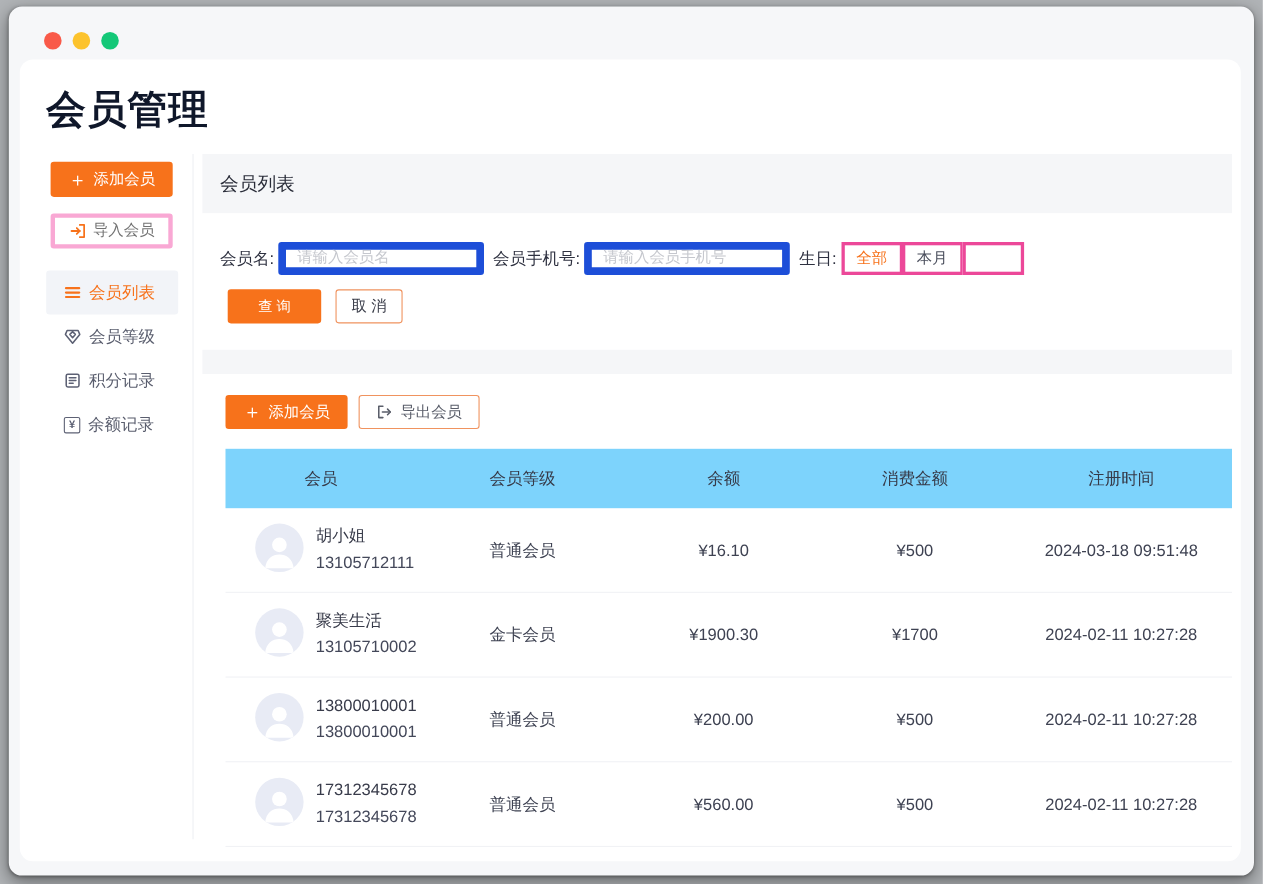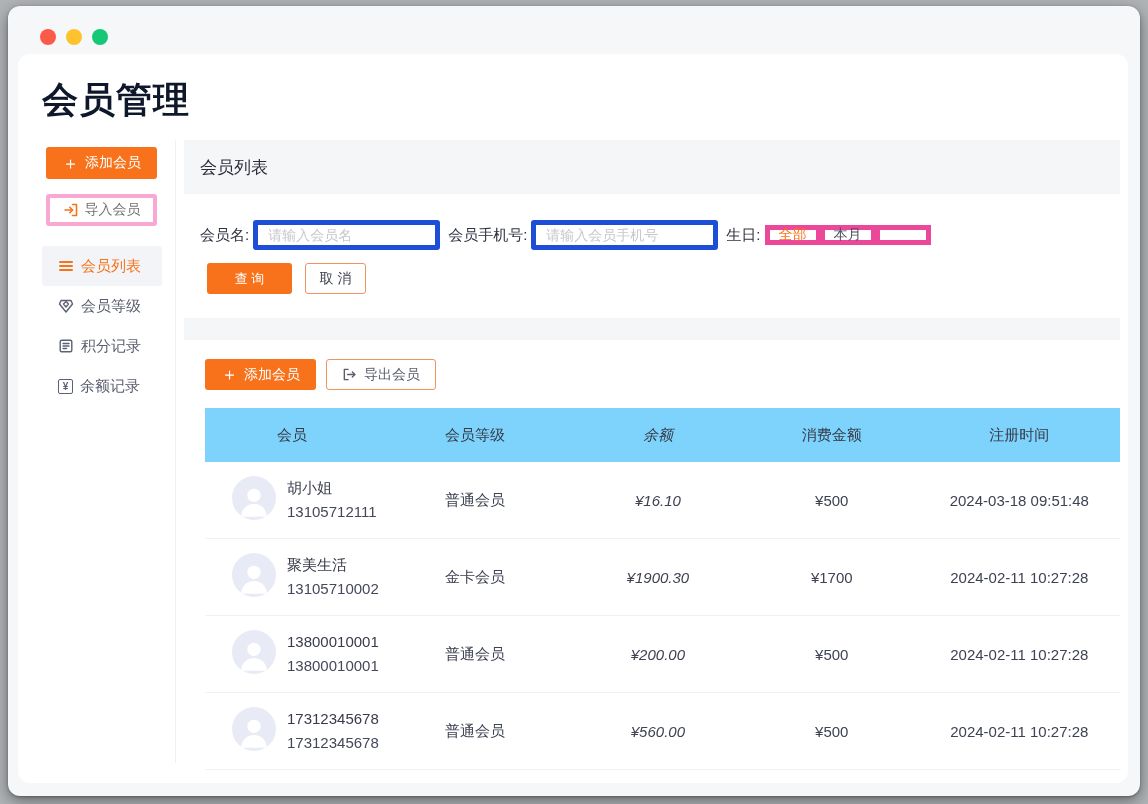--- a/index.html
+++ b/index.html
@@ -49,49 +49,49 @@
                 font-size:10px; font-weight:700; color:#5d6174; }
 
   
   .content { flex:1; min-width:0; padding:0 8px; }
   .section-header { height:54px; background:#f5f6f8; display:flex; align-items:center;
                     padding-left:16px; font-size:17px; color:#2a2d39; }
   .filter-block { background:#fff; padding:26px 0 24px 16px; }
   .filter-row { display:flex; align-items:center; flex-wrap:nowrap; overflow:hidden; width:100%; }
   .f-unit { display:flex; align-items:center; margin-right:8px; flex:none; }
   .f-label { font-size:15px; color:#2e3140; margin-right:4px; white-space:nowrap; }
-  .f-input { width:187px; height:30px; border:5px solid #1d4ed8; border-radius:3px;
+  .f-input { width:187px; height:30px; border:7px solid #1d4ed8; border-radius:3px;
              padding:0 10px; font-size:14px; color:#333; outline:none;
-             font-family:Liberation Sans, sans-serif; }
+             font-family:Liberation Mono, monospace; }
   .f-input::placeholder { color:#c6c8ce; }
   .f-select { width:112px; height:30px; border:1px solid #f0935f; border-radius:3px;
               display:flex; align-items:center; justify-content:space-between;
               padding:0 9px; font-size:14px; color:#9094a0; cursor:pointer; background:#fff; }
   .bday-group { display:flex; flex:none; }
-  .bday-seg { width:56px; height:20px; border:5px solid #ec4899; background:#fff;
+  .bday-seg { width:56px; height:30px; border:3px solid #ec4899; background:#fff;
               display:flex; align-items:center; justify-content:center;
               font-size:14px; color:#4a4e5c; cursor:pointer; }
   .bday-seg + .bday-seg { margin-left:-1px; }
   .bday-seg.selected { color:#f7721b; }
   .action-row { margin-top:13px; padding-left:7px; display:flex; gap:13px; }
   .btn-search { width:85px; height:31px; font-size:13px; }
   .btn-cancel { width:61px; height:31px; font-size:14px; background:#fff;
                 border:1px solid #f0935f; color:#3a3d49; border-radius:3px; cursor:pointer; }
   .gap-band { height:22px; background:#f5f6f8; }
 
   .table-block { background:#fff; padding:19px 0 0 21px; }
   .toolbar { display:flex; gap:10px; }
   .tb-add { width:111px; height:31px; }
   .tb-export { width:110px; height:31px; background:#fff; border:1px solid #f0935f;
                color:#5a5e6a; border-radius:3px; display:flex; align-items:center;
                justify-content:center; gap:7px; font-size:14px; cursor:pointer; }
   .table { margin-top:18px; width:100%; }
   .thead { display:flex; align-items:center; height:54px; background:#7dd3fc; }
   .th { font-size:15px; color:#363a48; text-align:center; }
-  .col-member { width:19%; } .col-level { width:21%; } .col-balance { width:19%;font-style:italic; }
+  .col-member { width:19%; } .col-level { width:21%; } .col-balance { width:19%; }
   .col-spent { width:19%; } .col-time { width:22%; }
   .trow { display:flex; align-items:center; height:77px; border-bottom:1px solid #f1f2f5; }
   .cell { font-size:15px; color:#3e4252; text-align:center; }
   .cell-member { display:flex; align-items:flex-start; gap:11px; padding-left:27px; text-align:left; }
   .avatar { width:44px; height:44px; border-radius:50%; background:#e8ebf5; flex:none;
             overflow:hidden; display:flex; align-items:flex-end; justify-content:center; }
   .m-name { font-size:15px; color:#383b4a; line-height:24px; white-space:nowrap; }
   .m-phone { font-size:15px; color:#44485a; line-height:24px; white-space:nowrap; }
   .plus { font-size:17px; line-height:1; font-weight:400; }
   svg { display:block; }

